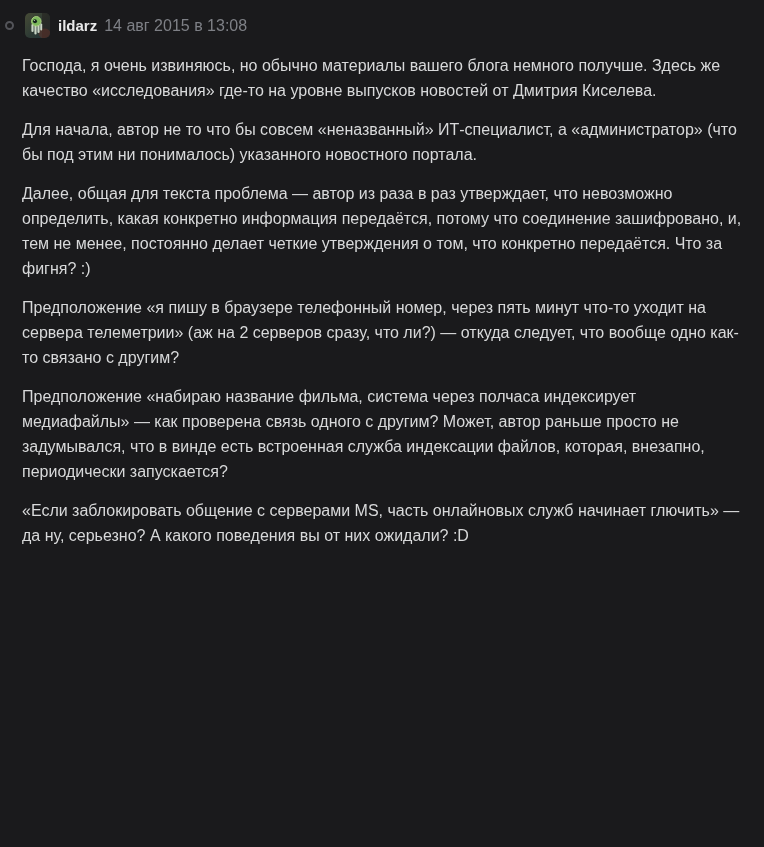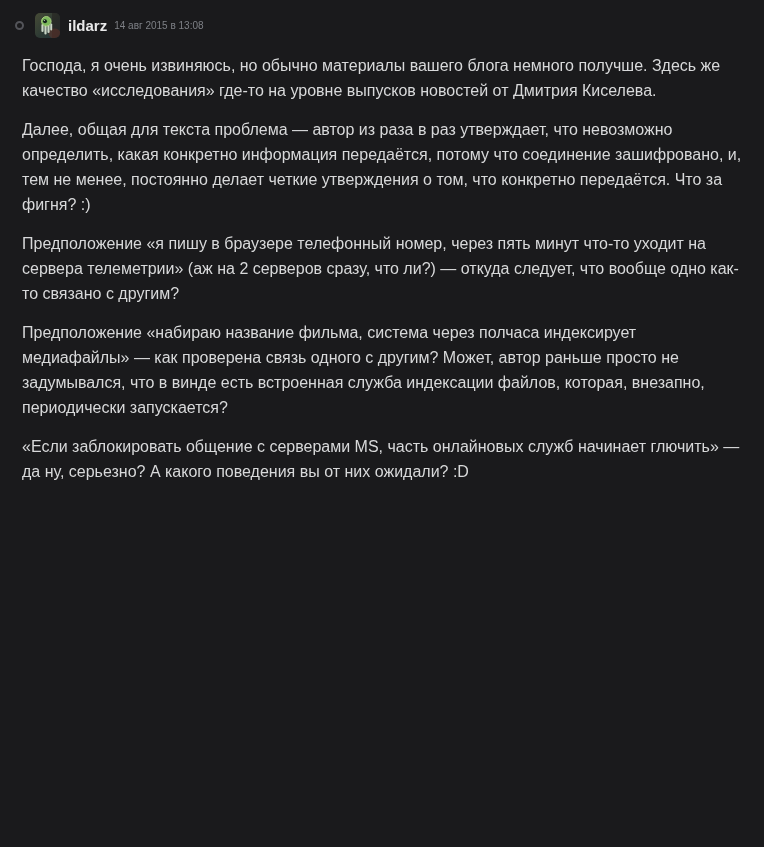--- a/index.html
+++ b/index.html
@@ -14,21 +14,21 @@
     box-sizing: border-box;
     background: #1a1a1c;
     font-family: "Liberation Sans", sans-serif;
     overflow: hidden;
   }
   .comment-header {
     position: relative;
     display: flex;
     align-items: center;
     padding-top: 13px;
-    padding-left: 15px;   
+    padding-left: 5px;   
     height: 25px;
     box-sizing: content-box;
     text-align: center;
   }
   .fold-ring {
     width: 5px;
     height: 5px;
     border: 2px solid #535459;
     border-radius: 50%;
     background: transparent;
@@ -46,21 +46,21 @@
   .avatar svg { display: block; }
   .username {
     margin-left: 8px;
     font-size: 15px;
     font-weight: bold;
     color: #e9e9ea;
     cursor: pointer;
   }
   .timestamp {
     margin-left: 7px;
-    font-size: 10px;
+    font-size: 16px;
     color: #7e8086;
     cursor: pointer;
   }
   .comment-body {
     margin-top: 15px;
     padding: 0 22px;
     font-size: 16px;
     line-height: 25px;
     color: #d8d9da;
   }
@@ -102,19 +102,20 @@
         <circle cx="9.4" cy="7.5" r="0.55" fill="#d9e8cf"></circle>
       </svg>
     </span>
 
     <span class="username">ildarz</span>
     <span class="timestamp">14 авг 2015 в 13:08</span>
   </div>
 
   <div class="comment-body">
       <p class="para">Господа, я очень извиняюсь, но обычно материалы вашего блога немного получше. Здесь же качество «исследования» где-то на уровне выпусков новостей от Дмитрия Киселева.</p>
+      <p class="para">Для начала, автор не то что бы совсем «неназванный» ИТ-специалист, а «администратор» (что бы под этим ни понималось) указанного новостного портала.</p>
       <p class="para">Далее, общая для текста проблема — автор из раза в раз утверждает, что невозможно определить, какая конкретно информация передаётся, потому что соединение зашифровано, и, тем не менее, постоянно делает четкие утверждения о том, что конкретно передаётся. Что за фигня? :)</p>
       <p class="para">Предположение «я пишу в браузере телефонный номер, через пять минут что-то уходит на сервера телеметрии» (аж на 2 серверов сразу, что ли?) — откуда следует, что вообще одно как-то связано с другим?</p>
       <p class="para">Предположение «набираю название фильма, система через полчаса индексирует медиафайлы» — как проверена связь одного с другим? Может, автор раньше просто не задумывался, что в винде есть встроенная служба индексации файлов, которая, внезапно, периодически запускается?</p>
       <p class="para">«Если заблокировать общение с серверами MS, часть онлайновых служб начинает глючить» — да ну, серьезно? А какого поведения вы от них ожидали? :D</p>
     </div>
 
 </div>
 
 </body></html>

